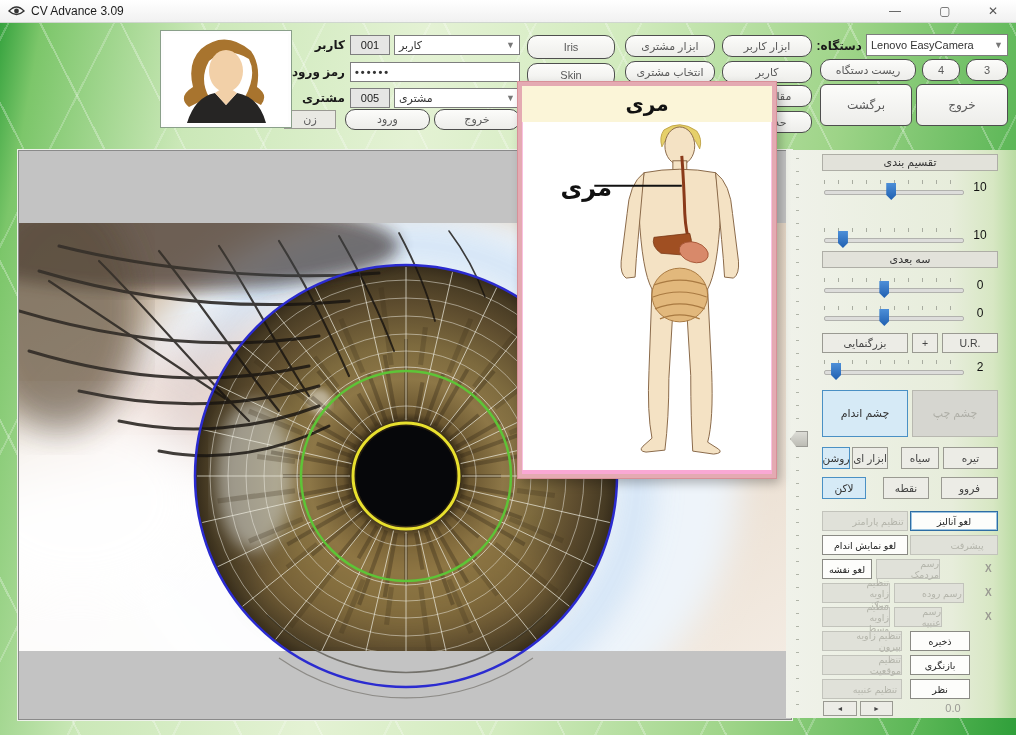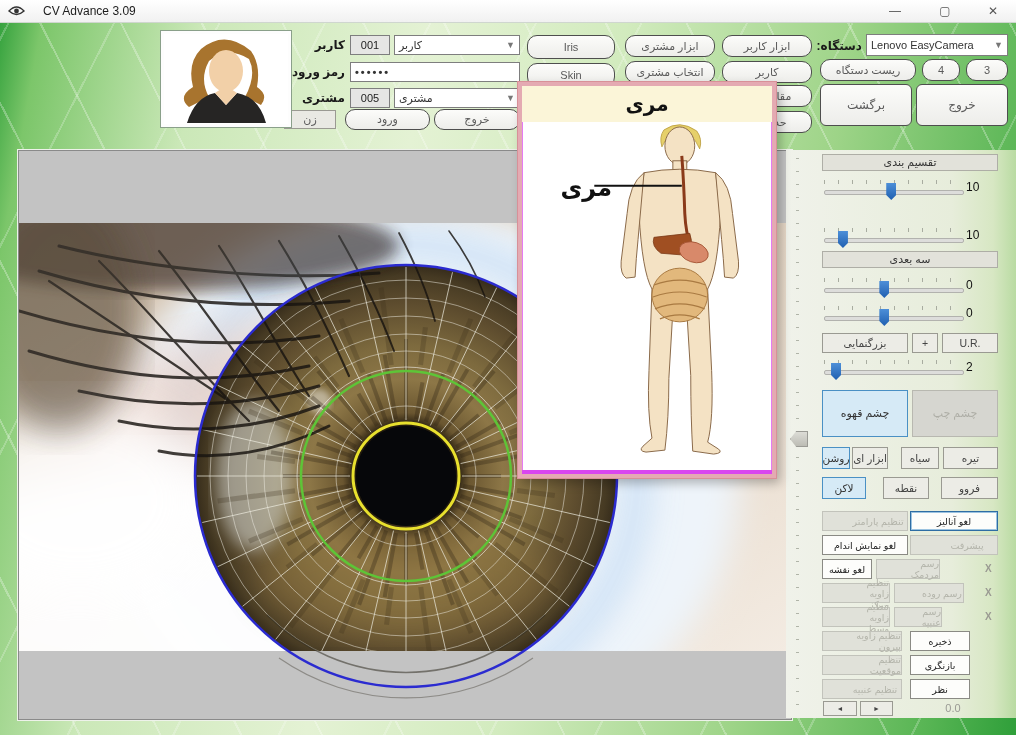--- a/index.html
+++ b/index.html
@@ -6,49 +6,49 @@
   body{
     width:1016px;height:735px;position:relative;overflow:hidden;
     font-family:"Liberation Sans","DejaVu Sans",sans-serif;
     background:
       repeating-linear-gradient(63deg, transparent 0 70px, rgba(255,255,255,.28) 70px 72px),
       repeating-linear-gradient(-63deg, transparent 0 92px, rgba(255,255,255,.22) 92px 94px),
       linear-gradient(100deg,#2f9f3a 0%,#7cc66a 4%,#cbe8b8 18%,#e4f2d4 38%,#d2ebbe 55%,#9ed488 75%,#58b554 92%,#2f9f3a 100%);
   }
   .abs{position:absolute;}
   
-  .titlebar{left:0;top:0;width:1016px;height:22px;background:linear-gradient(180deg,#ffffff,#f1f1f1);border-bottom:1px solid #cfd6cf;display:flex;align-items:center;z-index:40;gap:12px;}
+  .titlebar{left:0;top:0;width:1016px;height:22px;background:linear-gradient(180deg,#ffffff,#f1f1f1);border-bottom:1px solid #cfd6cf;display:flex;align-items:center;z-index:40;}
   .titlebar .t{font-size:12px;color:#1c1c1c;margin-left:6px;}
   .winbtn{position:absolute;top:0;width:34px;height:21px;display:flex;align-items:center;justify-content:center;color:#555;font-size:12px;cursor:default;}
   
   .rbtn{border:1px solid #4e4e4e;border-radius:10px;background:linear-gradient(180deg,#fcfcfa,#ededea);color:#5a5a5a;font-size:11px;display:flex;align-items:center;justify-content:center;box-sizing:border-box;}
   .sqbtn{border:1px solid #9a9a92;background:#e9e9e3;color:#5a5a5a;font-size:11px;display:flex;align-items:center;justify-content:center;box-sizing:border-box;}
   .lbl{font-size:12px;font-weight:bold;color:#1a1a1a;text-align:right;}
   .inp{border:1px solid #7e7e7e;background:#e6e6e4;font-size:11px;color:#222;display:flex;align-items:center;justify-content:center;box-sizing:border-box;}
   .dd{border:1px solid #7e7e7e;background:#fff;font-size:11px;color:#333;display:flex;align-items:center;box-sizing:border-box;padding:0 4px;}
   .dd .chev{margin-left:auto;color:#777;font-size:9px;}
   
   .eyearea{left:18px;top:150px;width:772px;height:568px;background:#c3c3c3;border:1px solid #8a8a8a;box-shadow:0 0 0 1px #eef2ea;z-index:5;}
   
   .panel{left:786px;top:150px;width:230px;height:568px;background:linear-gradient(90deg,#f0f2ea,#e7eddb 72%,#d7e7c3 90%,#b9dba2 100%);z-index:10;}
   .hdrbtn{position:absolute;left:36px;width:176px;height:17px;background:linear-gradient(180deg,#ececе6,#e0e0d8);background-color:#e2e2da;border:1px solid #aeaea6;color:#333;font-size:11px;display:flex;align-items:center;justify-content:center;box-sizing:border-box;}
   .ticks{position:absolute;height:4px;background:repeating-linear-gradient(90deg,#a8aca0 0 1px,transparent 1px 14px);}
   .track{position:absolute;height:3px;background:#dddddb;border:1px solid #b2b2ae;border-radius:2px;}
   .thumb{position:absolute;width:10px;height:17px;background:linear-gradient(180deg,#4d8fd8,#1f5fb0);clip-path:polygon(0 0,100% 0,100% 70%,50% 100%,0 70%);top:-8px;}
-  .sval{position:absolute;font-size:12px;color:#111;width:28px;text-align:left;}
+  .sval{position:absolute;font-size:12px;color:#111;width:28px;text-align:center;}
   .pbtn{position:absolute;border:1px solid #9a9a92;background:#ececе6;background-color:#ececE6;color:#444;font-size:10.5px;display:flex;align-items:center;justify-content:center;box-sizing:border-box;}
   .sel{background:#d6eaf6!important;border:1px solid #4a90c4!important;color:#333;}
   .dis{background:#e0e1d9!important;border:1px solid #c2c3bb!important;color:#b3b4aa!important;padding-left:26px;}
   .white{background:#fdfdfb!important;border:1px solid #8a8a84!important;color:#222!important;}
   .focusblue{background:#fdfdfb!important;border:1px solid #2e6da4!important;box-shadow:0 0 0 1px #9cc3e0 inset;color:#222!important;}
   .rowbtn{position:absolute;height:20px;font-size:9.5px;display:flex;align-items:center;justify-content:center;box-sizing:border-box;}
   .xmark{position:absolute;color:#9a9a92;font-size:10px;font-weight:bold;}
   .rtl{direction:rtl;unicode-bidi:isolate;}
   
-  .popup{left:518px;top:82px;width:250px;height:388px;background:#d946ef;border:4px solid #e4aab2;outline:1px solid #d89098;box-shadow:4px 5px 10px rgba(0,0,0,.28);z-index:50;box-sizing:content-box;}
+  .popup{left:518px;top:82px;width:250px;height:388px;background:#f9a8d4;border:4px solid #e4aab2;outline:1px solid #d89098;box-shadow:4px 5px 10px rgba(0,0,0,.28);z-index:50;box-sizing:content-box;}
   .popup .hdr{height:36px;background:#fbf5d8;display:flex;align-items:center;justify-content:center;font-size:20px;font-weight:bold;color:#111;}
   .photoframe{left:160px;top:30px;width:130px;height:96px;background:#fff;border:1px solid #8aa08a;box-shadow:0 0 0 3px #fdfdfd inset;z-index:30;}
 </style>
 </head>
 <body>
 
 <div class="abs titlebar">
   <svg width="17" height="12" style="margin-left:8px" viewBox="0 0 17 12">
     <path d="M1 6 Q8.5 -2 16 6 Q8.5 13 1 6 Z" fill="none" stroke="#333" stroke-width="1.4"></path>
     <circle cx="8.5" cy="6" r="2.4" fill="#333"></circle>
@@ -320,21 +320,21 @@
 
   <div class="pbtn rtl" style="left:36px;top:183px;width:86px;height:20px">بزرگنمایی</div>
   <div class="pbtn" style="left:126px;top:183px;width:26px;height:20px">+</div>
   <div class="pbtn" style="left:156px;top:183px;width:56px;height:20px">U.R.</div>
   <div class="ticks" style="left:38px;top:210px;width:138px"></div>
   <div class="track" style="left:38px;top:220px;width:138px">
     <div class="thumb" style="left: calc(8% - 5px);"></div>
   </div>
   <div class="sval" style="left:180px;top:210px">2</div>
 
-  <div class="pbtn sel rtl" style="left:36px;top:240px;width:86px;height:47px;font-size:11px">چشم قهوه</div>
+  <div class="pbtn sel rtl" style="left:36px;top:240px;width:86px;height:47px;font-size:11px">چشم اندام</div>
   <div class="pbtn rtl" style="left:126px;top:240px;width:86px;height:47px;font-size:11px;background:#d6d6d0;border:1px solid #b8b8b0;color:#aeaea6">چشم چپ</div>
 
   <div class="pbtn sel rtl" style="left:36px;top:297px;width:28px;height:22px">روشن</div>
   <div class="pbtn rtl" style="left:66px;top:297px;width:36px;height:22px">ابزار ای</div>
   <div class="pbtn rtl" style="left:115px;top:297px;width:38px;height:22px">سیاه</div>
   <div class="pbtn rtl" style="left:157px;top:297px;width:55px;height:22px">تیره</div>
 
   <div class="pbtn sel rtl" style="left:36px;top:327px;width:44px;height:22px">لاکن</div>
   <div class="pbtn rtl" style="left:97px;top:327px;width:46px;height:22px">نقطه</div>
   <div class="pbtn rtl" style="left:155px;top:327px;width:57px;height:22px">فروو</div>

